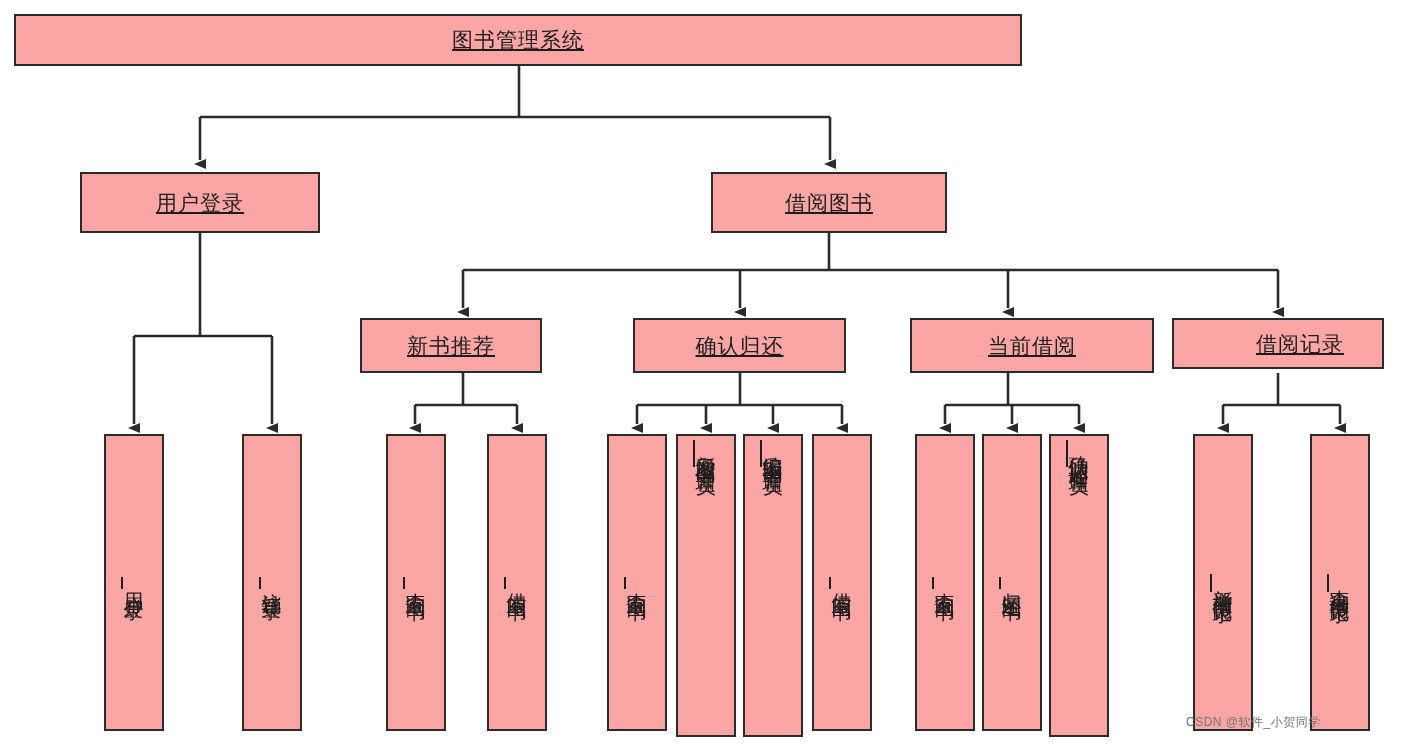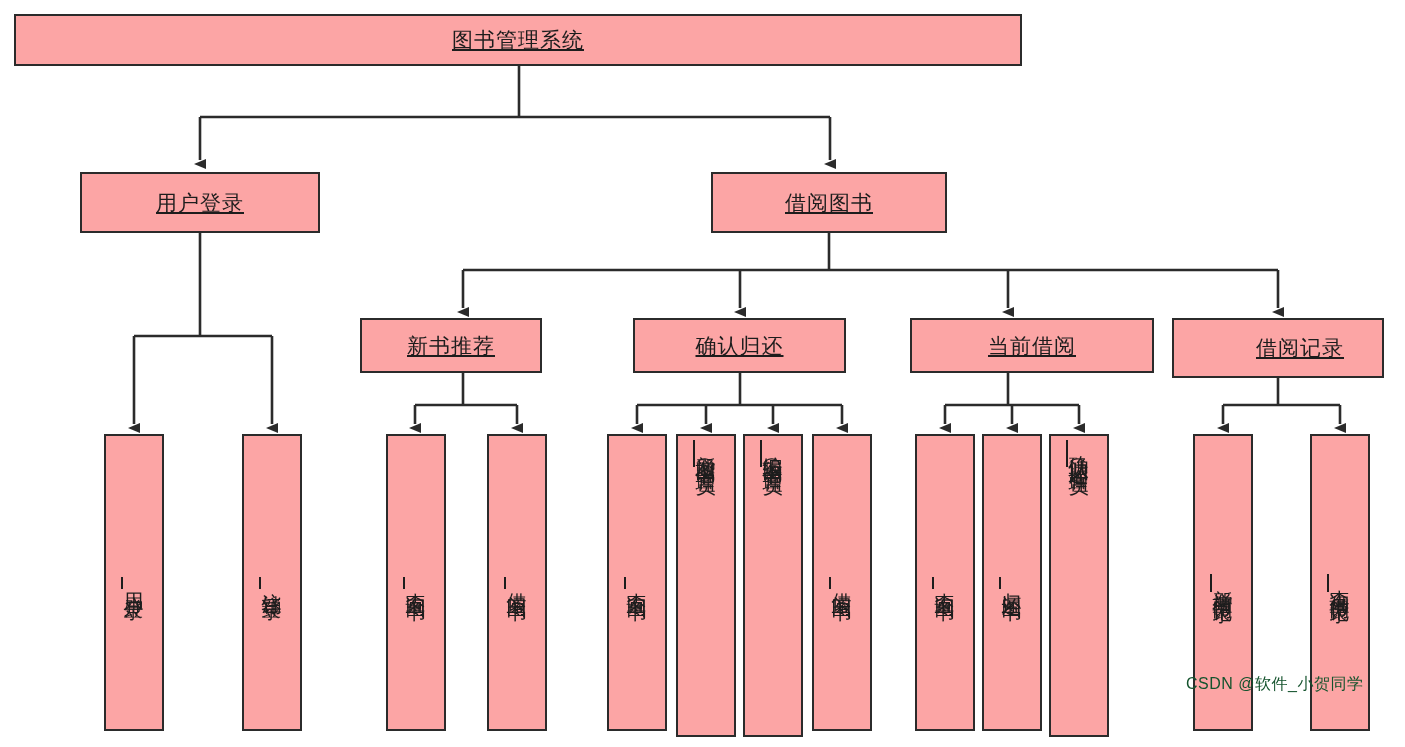--- a/index.html
+++ b/index.html
@@ -50,23 +50,23 @@
     position: absolute;
     left: 0;
     top: 0;
     width: 1405px;
     height: 747px;
     pointer-events: none;
   }
   .watermark {
     position: absolute;
     left: 1186px;
-    top: 674px;
-    font-size: 16px;
-    color: #14532d;
+    top: 714px;
+    font-size: 12px;
+    color: #737373;
     white-space: nowrap;
     letter-spacing: 0.5px;
   }
 </style>
 </head>
 <body>
 
 <div id="canvas">
 
   <svg class="wires" viewBox="0 0 1405 747" xmlns="http://www.w3.org/2000/svg">
@@ -132,21 +132,21 @@
 
   <div class="node h" style="left:360px; top:318px; width:182px; height:55px;">
     <span>新书推荐</span>
   </div>
   <div class="node h" style="left:633px; top:318px; width:213px; height:55px;">
     <span>确认归还</span>
   </div>
   <div class="node h" style="left:902px; top:318px; width:244px; height:55px;margin-left:8px;">
     <span>当前借阅</span>
   </div>
-  <div class="node h" style="left:1172px; top:318px; width:212px; height:60px;padding-left:44px;">
+  <div class="node h" style="left:1172px; top:318px; width:212px; height:51px;padding-left:44px;">
     <span>借阅记录</span>
   </div>
 
   <div class="node v" style="left:104px; top:434px; width:60px; height:297px;">
     <span>用户登录</span>
   </div>
   <div class="node v" style="left:242px; top:434px; width:60px; height:297px;">
     <span>注销登录</span>
   </div>
 

